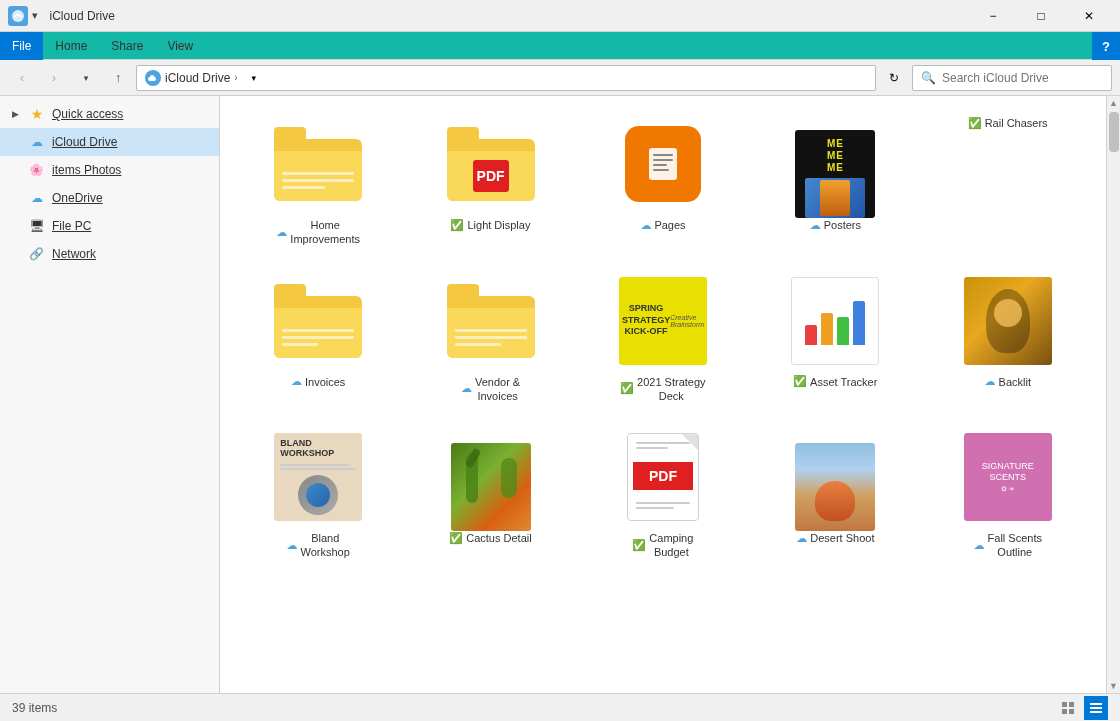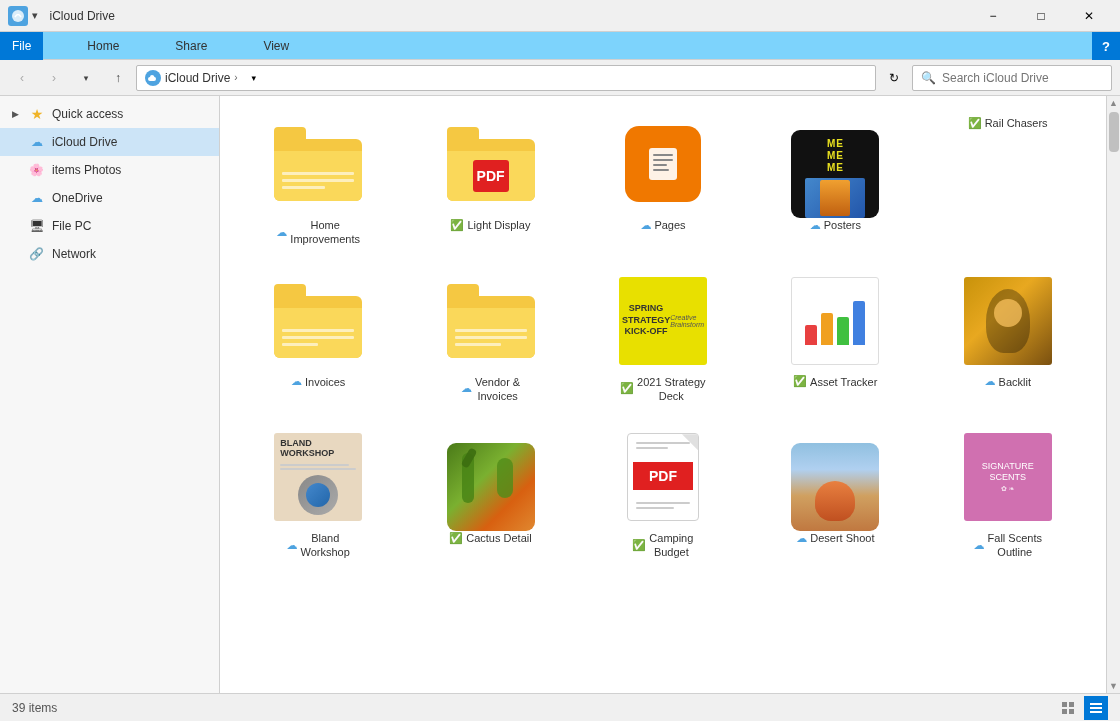--- a/index.html
+++ b/index.html
@@ -16,24 +16,23 @@
     }
     .titlebar-icon { width: 20px; height: 20px; background: #4ea3e0; border-radius: 3px; display: flex; align-items: center; justify-content: center; color: white; font-size: 10px; margin-right: 4px; }
     .titlebar-dropdown { font-size: 11px; margin-right: 12px; color: #444; }
     .titlebar-title { font-size: 12px; color: #333; flex: 1; }
     .titlebar-controls { display: flex; gap: 2px; }
     .titlebar-btn { width: 46px; height: 32px; display: flex; align-items: center; justify-content: center; cursor: pointer; font-size: 12px; }
 
     
     .menubar {
       height: 28px;
-      background: #7dd3fc;
+      background: #14b8a6;
       display: flex;
       border-bottom: 1px solid #d0d0d0;
-      gap: 32px;
     }
     .menu-item {
       padding: 4px 12px;
       cursor: pointer;
       font-size: 12px;
       color: #333;
       height: 28px;
       display: flex;
       align-items: center;
     }
@@ -99,21 +98,21 @@
       align-items: center;
       padding: 5px 8px 5px 12px;
       cursor: pointer;
       gap: 6px;
       font-size: 12px;
       color: #333;
     }
     .sidebar-item.active { background: #cce4f7; }
     .sidebar-item .expand-arrow { font-size: 9px; color: #555; width: 10px; }
     .sidebar-item .item-icon { width: 18px; height: 18px; display: flex; align-items: center; justify-content: center; }
-    .sidebar-item .item-label { font-size: 12px; }
+    .sidebar-item .item-label { font-size: 12px; text-decoration: underline; }
     .star-icon { color: #f0b429; font-size: 14px; }
     .cloud-icon-blue { color: #4ea3e0; }
 
     
     .content {
       flex: 1;
       background: white;
       overflow-y: auto;
       padding: 12px 16px;
       position: relative;
@@ -252,23 +251,23 @@
       height: 76px;
       background: #f07800;
       border-radius: 14px;
       display: flex;
       align-items: center;
       justify-content: center;
     }
 
     
     .img-thumb {
-      width: 88px;
+      width: 80px;
       height: 88px;
-      border-radius: 9px;
+      border-radius: 3px;
       overflow: hidden;
       margin-top: 19px;
     }
 
     
     .content::-webkit-scrollbar { width: 8px; }
     .content::-webkit-scrollbar-track { background: #f0f0f0; }
     .content::-webkit-scrollbar-thumb { background: #c0c0c0; border-radius: 4px; }
 
     

